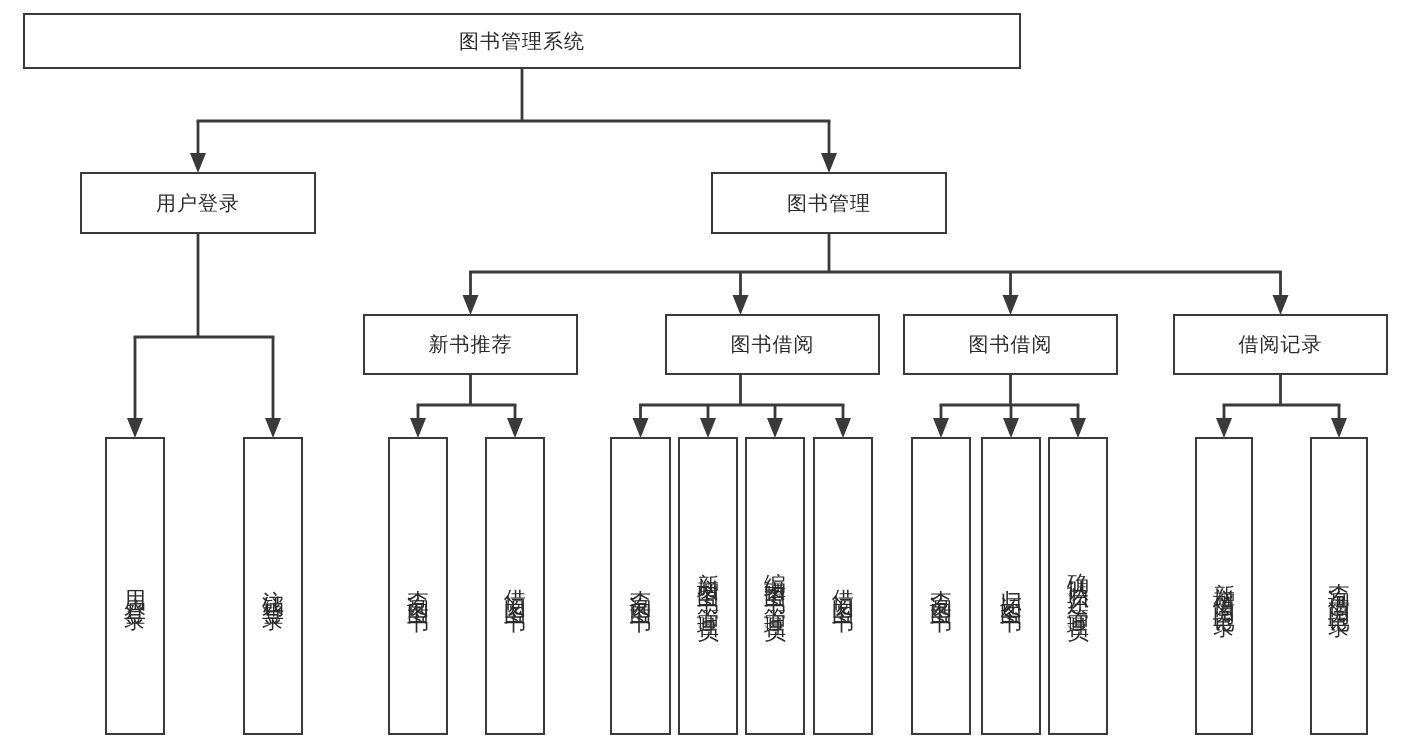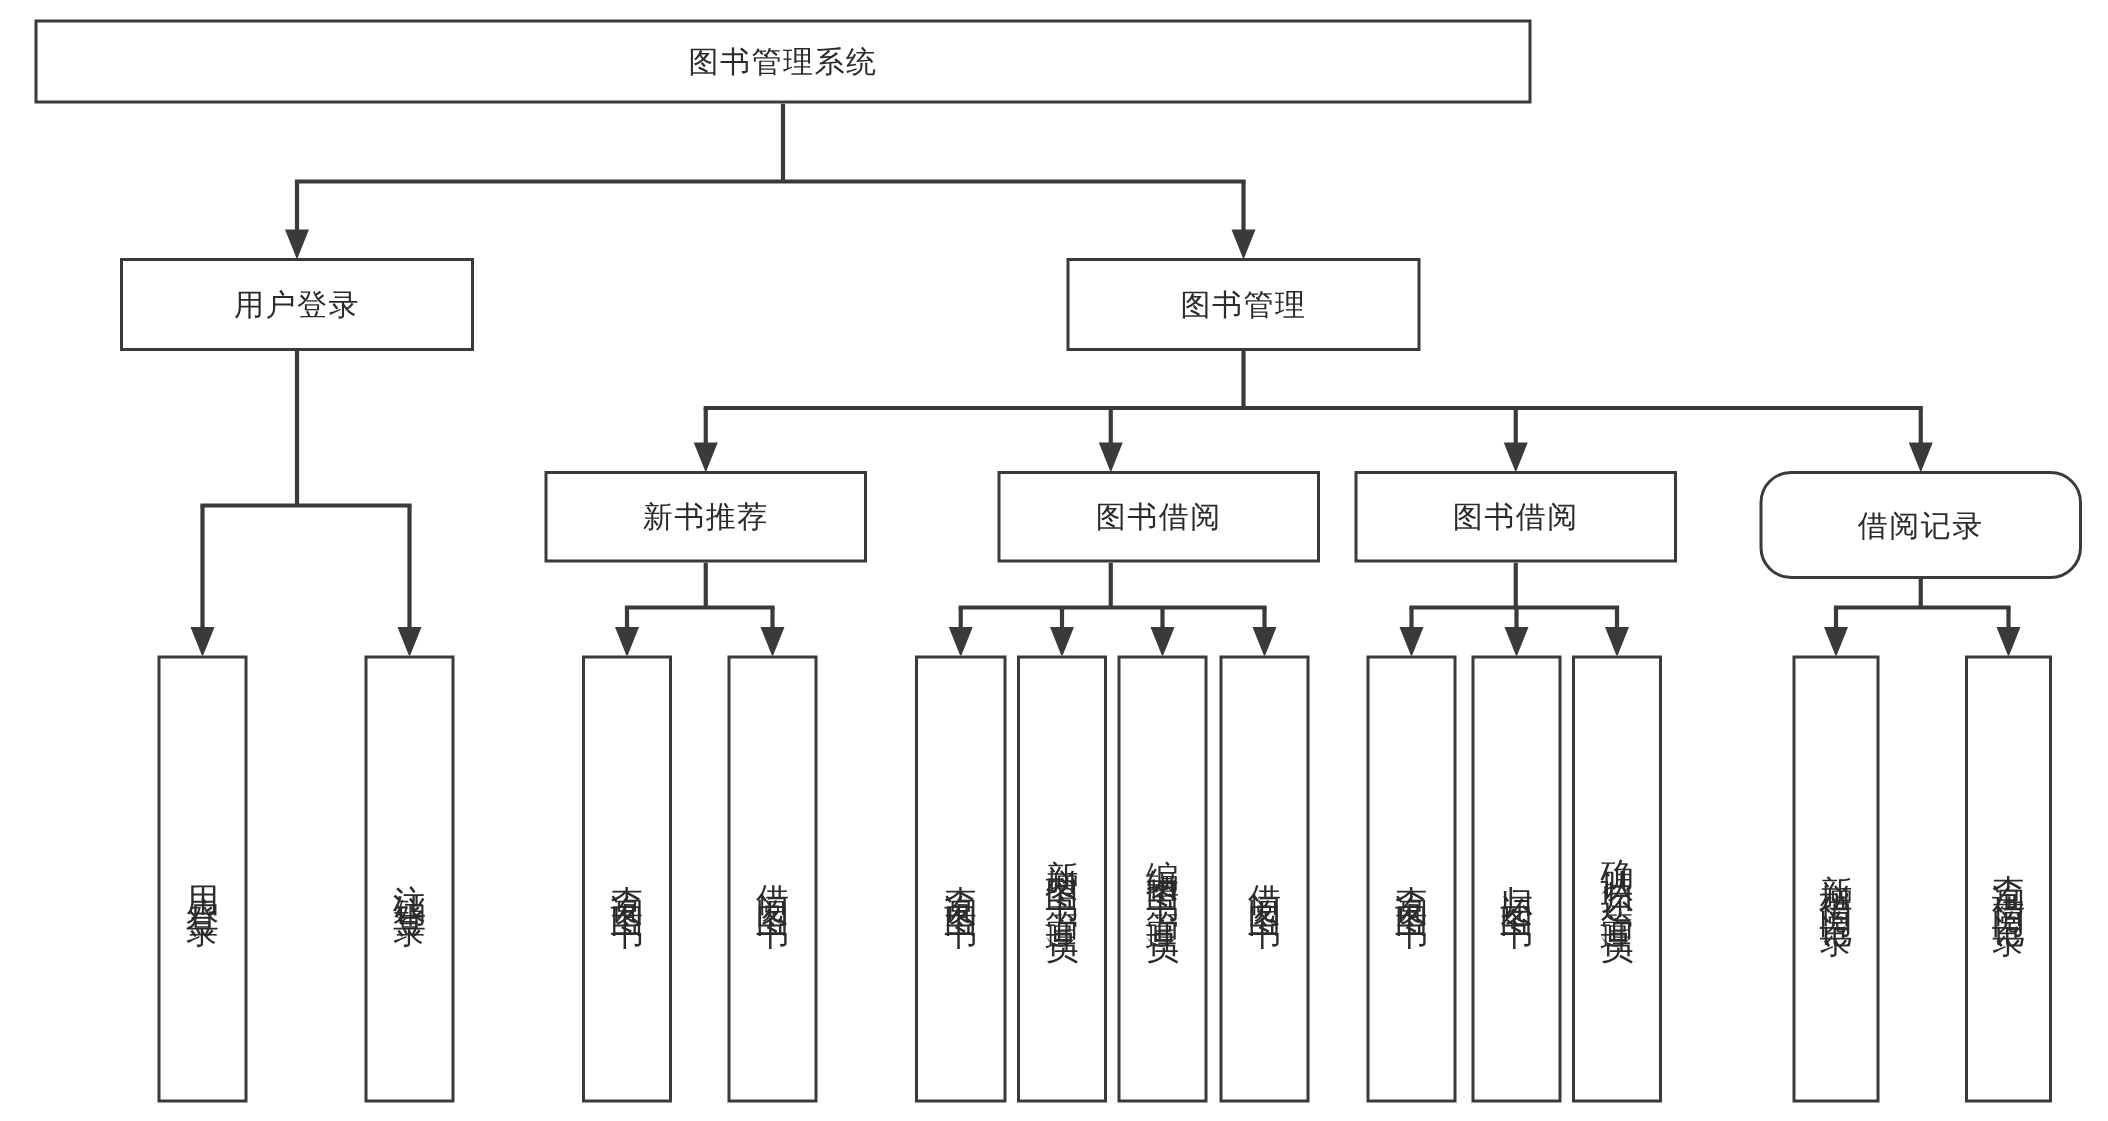--- a/index.html
+++ b/index.html
@@ -112,21 +112,21 @@
       <line x1="1339" y1="405" x2="1339" y2="419" stroke="#3a3a3a" stroke-width="2.8"></line>
       <polygon points="1331,418 1347,418 1339,438" fill="#3a3a3a"></polygon>
     </svg>
   <div id="node-layer">
       <div class="box h" style="left: 23px; top: 13px; width: 998px; height: 56px; border-color: rgb(58, 58, 58); background: rgb(255, 255, 255); color: rgb(43, 43, 43);">图书管理系统</div>
       <div class="box h" style="left: 80px; top: 172px; width: 236px; height: 62px; border-color: rgb(58, 58, 58); background: rgb(255, 255, 255); color: rgb(43, 43, 43);">用户登录</div>
       <div class="box h" style="left: 711px; top: 172px; width: 236px; height: 62px; border-color: rgb(58, 58, 58); background: rgb(255, 255, 255); color: rgb(43, 43, 43);">图书管理</div>
       <div class="box h" style="left: 363px; top: 314px; width: 215px; height: 61px; border-color: rgb(58, 58, 58); background: rgb(255, 255, 255); color: rgb(43, 43, 43);">新书推荐</div>
       <div class="box h" style="left: 633px; top: 314px; width: 215px; height: 61px; border-color: rgb(58, 58, 58); background: rgb(255, 255, 255); color: rgb(43, 43, 43); margin-left: 32px;">图书借阅</div>
       <div class="box h" style="left: 903px; top: 314px; width: 215px; height: 61px; border-color: rgb(58, 58, 58); background: rgb(255, 255, 255); color: rgb(43, 43, 43);">图书借阅</div>
-      <div class="box h" style="left: 1173px; top: 314px; width: 215px; height: 72px; border-color: rgb(58, 58, 58); background: rgb(255, 255, 255); color: rgb(43, 43, 43); border-radius: 21px;">借阅记录</div>
+      <div class="box h" style="left: 1173px; top: 314px; width: 215px; height: 61px; border-color: rgb(58, 58, 58); background: rgb(255, 255, 255); color: rgb(43, 43, 43);">借阅记录</div>
       <div class="box v" style="left: 105px; top: 437px; width: 60px; height: 298px; border-color: rgb(58, 58, 58); background: rgb(255, 255, 255); color: rgb(43, 43, 43);">用户登录</div>
       <div class="box v" style="left: 243px; top: 437px; width: 60px; height: 298px; border-color: rgb(58, 58, 58); background: rgb(255, 255, 255); color: rgb(43, 43, 43);">注销登录</div>
       <div class="box v" style="left: 388px; top: 437px; width: 60px; height: 298px; border-color: rgb(58, 58, 58); background: rgb(255, 255, 255); color: rgb(43, 43, 43);">查询图书</div>
       <div class="box v" style="left: 485px; top: 437px; width: 60px; height: 298px; border-color: rgb(58, 58, 58); background: rgb(255, 255, 255); color: rgb(43, 43, 43);">借阅图书</div>
       <div class="box v" style="left: 610px; top: 437px; width: 61px; height: 298px; border-color: rgb(58, 58, 58); background: rgb(255, 255, 255); color: rgb(43, 43, 43);">查询图书</div>
       <div class="box v" style="left: 678px; top: 437px; width: 60px; height: 298px; border-color: rgb(58, 58, 58); background: rgb(255, 255, 255); color: rgb(43, 43, 43);">新增图书（管理员）</div>
       <div class="box v" style="left: 745px; top: 437px; width: 60px; height: 298px; border-color: rgb(58, 58, 58); background: rgb(255, 255, 255); color: rgb(43, 43, 43);">编辑图书（管理员）</div>
       <div class="box v" style="left: 813px; top: 437px; width: 60px; height: 298px; border-color: rgb(58, 58, 58); background: rgb(255, 255, 255); color: rgb(43, 43, 43);">借阅图书</div>
       <div class="box v" style="left: 911px; top: 437px; width: 60px; height: 298px; border-color: rgb(58, 58, 58); background: rgb(255, 255, 255); color: rgb(43, 43, 43);">查询图书</div>
       <div class="box v" style="left: 981px; top: 437px; width: 60px; height: 298px; border-color: rgb(58, 58, 58); background: rgb(255, 255, 255); color: rgb(43, 43, 43);">归还图书</div>

